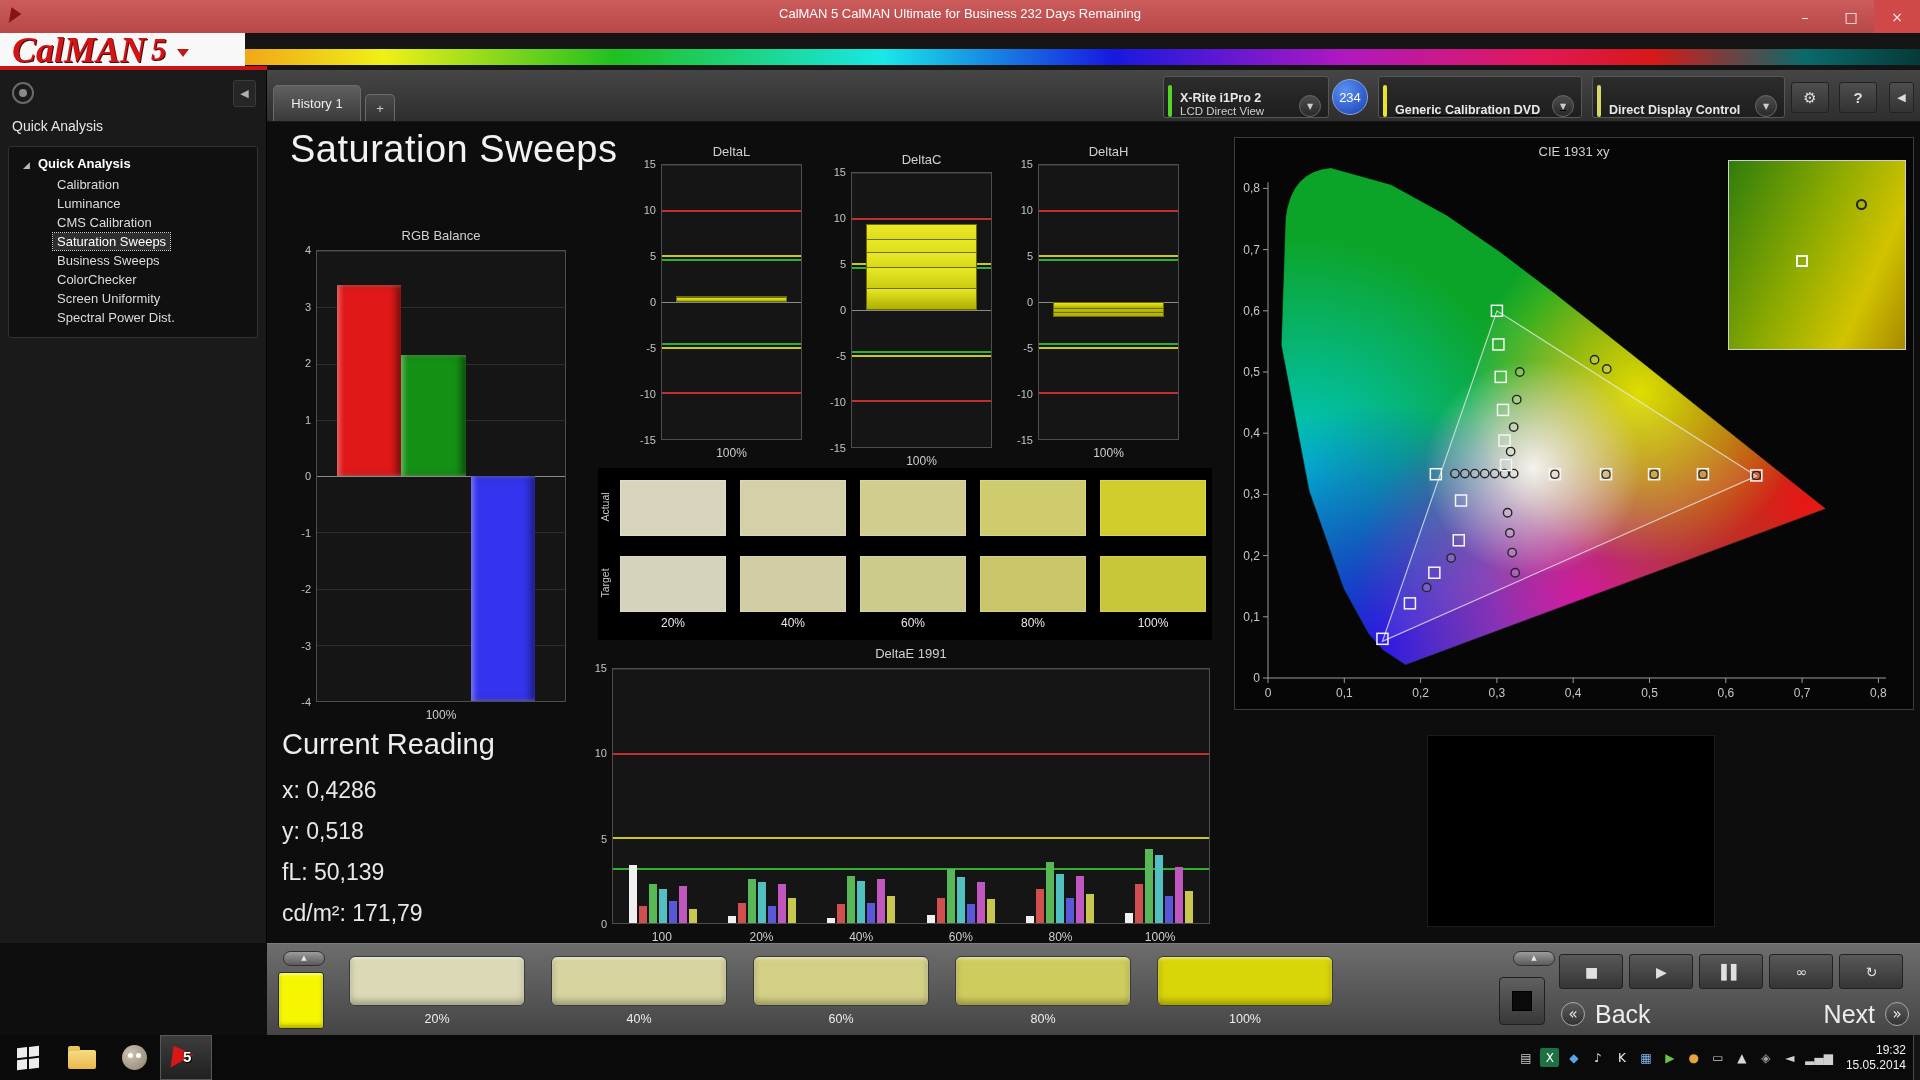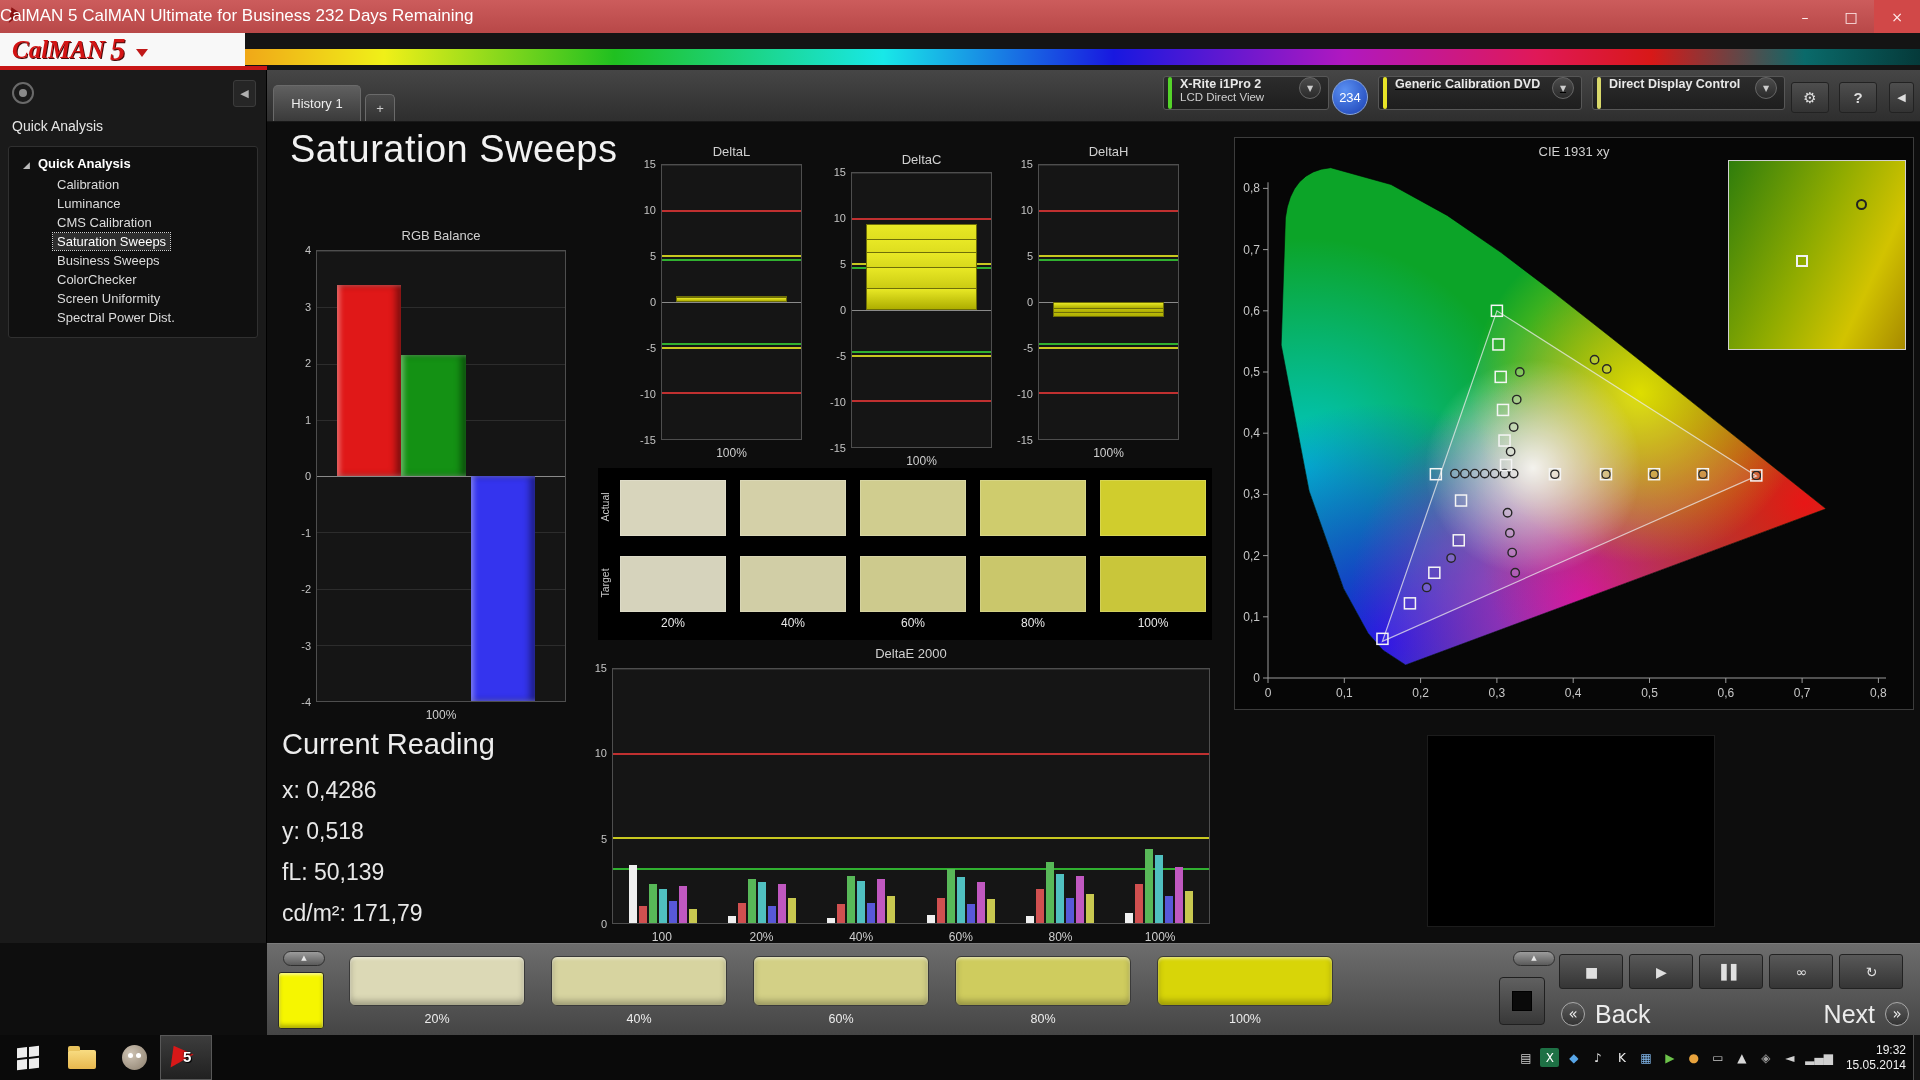--- a/index.html
+++ b/index.html
@@ -3,30 +3,30 @@
 <meta charset="utf-8">
 <style>
 *{margin:0;padding:0;box-sizing:border-box;}
 html,body{width:1920px;height:1080px;overflow:hidden;background:#000;font-family:"Liberation Sans",sans-serif;}
 .glyph{font-family:"DejaVu Sans",sans-serif;}
 #app{position:absolute;inset:0;background:#0e0e0e;}
 
 
 .titlebar{position:absolute;left:0;top:0;width:100%;height:33px;background:linear-gradient(#cc5c5c,#b84848);}
 .app-icon{position:absolute;left:10px;top:8px;width:0;height:0;border-left:11px solid #8a1212;border-top:5px solid transparent;border-bottom:11px solid transparent;transform:rotate(10deg);}
-.title-text{position:absolute;left:0;right:0;top:6px;text-align:left;font-size:17px;color:#fff;}
+.title-text{position:absolute;left:0;right:0;top:6px;text-align:center;font-size:13px;color:#fff;}
 .win-controls{position:absolute;right:0;top:0;height:33px;display:flex;}
 .win-btn{width:46px;height:33px;display:flex;align-items:center;justify-content:center;font-size:14px;color:#ffecec;}
 .win-btn.close{background:#d14848;}
 
 
 .brandbar{position:absolute;left:0;top:33px;width:100%;height:37px;background:#141414;}
 .rainbow{position:absolute;left:0;top:16px;width:100%;height:16px;background:linear-gradient(90deg,#3a0505 0%,#d81818 6%,#f0a018 12%,#f0f018 20%,#20c020 32%,#18e8e8 46%,#1818e0 58%,#b018c0 70%,#e01858 80%,#d81818 86%,#0a6a6a 94%,#053a3a 100%);}
 .logo-box{position:absolute;left:0;top:0;width:245px;height:33px;background:#f8f8f8;display:flex;align-items:center;padding-left:12px;}
-.logo-text{font-family:"Liberation Serif",serif;font-style:italic;font-weight:bold;font-size:25px;color:#d41414;text-shadow:1px 1px 0 #4a0a0a;}
+.logo-text{font-family:"Liberation Serif",serif;font-style:italic;font-weight:bold;font-size:36px;color:#d41414;text-shadow:1px 1px 0 #4a0a0a;}
 .logo-version{font-size:31px;margin-left:5px;}
 .logo-caret{width:0;height:0;border-top:8px solid #c01818;border-left:6px solid transparent;border-right:6px solid transparent;margin-left:10px;margin-top:6px;}
 .logo-underline{position:absolute;left:0;top:33px;width:267px;height:4px;background:#c81616;}
 
 
 .sidebar{position:absolute;left:0;top:70px;width:267px;height:873px;background:#1a1a1a;border-right:1px solid #000;}
 .sb-target{position:absolute;left:12px;top:12px;width:22px;height:22px;border:2px solid #6a6a6a;border-radius:50%;}
 .sb-target::after{content:"";position:absolute;left:5px;top:5px;width:8px;height:8px;background:#8a8a8a;border-radius:50%;}
 .sb-collapse{position:absolute;right:10px;top:10px;width:23px;height:27px;color:#b0b0b0;font-size:11px;display:flex;align-items:center;justify-content:center;background:#262626;border:1px solid #3c3c3c;border-radius:3px;}
 .sb-header{position:absolute;left:12px;top:48px;font-size:14px;color:#e6e6e6;}
@@ -35,21 +35,21 @@
 .tree-root .expander{font-size:9px;color:#bbb;margin-right:8px;}
 .tree-item{font-size:13px;color:#dcdcdc;padding:2px 8px 2px 44px;}
 .tree-item span{padding:1px 4px;}
 .tree-item.selected span{background:#2e2e2e;outline:1px dotted #cfcfcf;color:#fff;}
 
 
 .toolbar{position:absolute;left:267px;top:70px;right:0;height:52px;background:linear-gradient(#464646,#2e2e2e);border-bottom:1px solid #181818;}
 .tab{position:absolute;bottom:0;display:flex;align-items:center;justify-content:center;color:#eee;font-size:13px;border:1px solid #6a6a6a;border-bottom:none;border-radius:5px 5px 0 0;background:linear-gradient(#606060,#3a3a3a);}
 .tab.history{left:6px;width:88px;height:36px;}
 .tab.add{left:98px;width:30px;height:27px;color:#ccc;background:linear-gradient(#4a4a4a,#323232);}
-.tb-panel{position:absolute;top:6px;height:34px;background:linear-gradient(#2c2c2c,#1e1e1e);border:1px solid #575757;border-radius:3px;display:flex;align-items:flex-start;}
+.tb-panel{position:absolute;top:6px;height:42px;background:linear-gradient(#2c2c2c,#1e1e1e);border:1px solid #575757;border-radius:3px;display:flex;align-items:flex-end;}
 .accent{width:4px;height:32px;margin:0 8px 0 4px;border-radius:2px;}
 .panel-text{flex:1;color:#e8e8e8;overflow:hidden;white-space:nowrap;}
 .panel-line1{font-size:12.5px;font-weight:bold;}
 .panel-line2{font-size:11.5px;color:#cfcfcf;font-weight:normal;}
 .dd-btn{flex:0 0 auto;width:22px;height:22px;border-radius:50%;background:linear-gradient(#4c4c4c,#2a2a2a);border:1px solid #666;color:#ccc;font-size:8px;display:flex;align-items:center;justify-content:center;margin:0 7px;}
 #panel-meter{left:896px;width:166px;}
 #panel-source{left:1111px;width:204px;text-decoration:underline;}
 #panel-display{left:1325px;width:193px;}
 .badge{position:absolute;left:1065px;top:9px;width:36px;height:36px;border-radius:50%;background:radial-gradient(circle at 35% 30%,#5a90f2,#1a3fb4);border:1px solid #8aa6d8;color:#fff;font-size:13px;display:flex;align-items:center;justify-content:center;}
 .sq-btn{position:absolute;top:12px;height:31px;background:linear-gradient(#4e4e4e,#333);border:1px solid #222;border-radius:3px;color:#ddd;display:flex;align-items:center;justify-content:center;font-size:15px;}
@@ -365,21 +365,21 @@
         <div class="swatch-col-label" style="left: 315px;">60%</div>
         <div class="swatch" style="left: 382px; top: 12px; background: rgb(207, 204, 109);"></div>
         <div class="swatch" style="left: 382px; top: 88px; background: rgb(202, 199, 107);"></div>
         <div class="swatch-col-label" style="left: 435px;">80%</div>
         <div class="swatch" style="left: 502px; top: 12px; background: rgb(208, 205, 45);"></div>
         <div class="swatch" style="left: 502px; top: 88px; background: rgb(201, 198, 58);"></div>
         <div class="swatch-col-label" style="left: 555px;">100%</div>
       </div>
 
     <div class="chart" id="chart-deltaE">
-      <div class="chart-title">DeltaE 2000</div>
+      <div class="chart-title">DeltaE 1991</div>
       <div class="ylabels">
           <div class="ytick" style="top: 0%;">15</div>
           <div class="ytick" style="top: 33.3333%;">10</div>
           <div class="ytick" style="top: 66.6667%;">5</div>
           <div class="ytick" style="top: 100%;">0</div>
         </div>
       <div class="plot">
           <div class="gridline" style="top: 0%;"></div>
           <div class="gridline" style="top: 33.3333%;"></div>
           <div class="gridline" style="top: 66.6667%;"></div>

